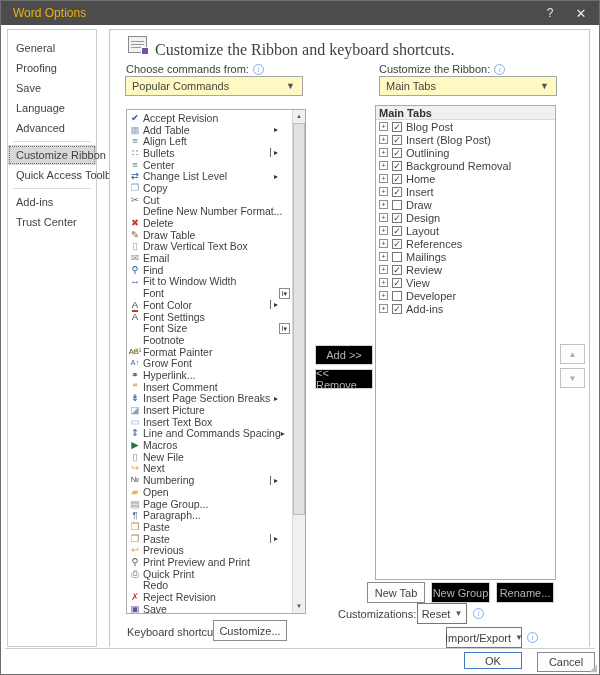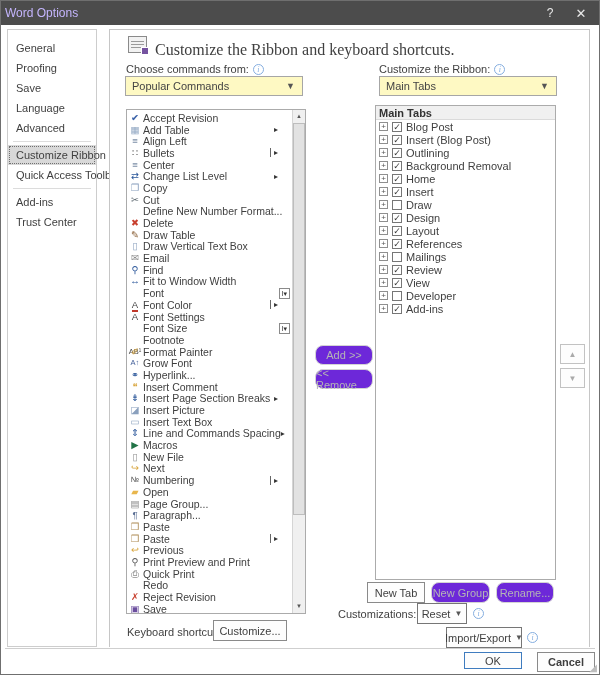--- a/index.html
+++ b/index.html
@@ -2,21 +2,21 @@
 <html><head>
 <meta charset="utf-8">
 <style>
   * { margin:0; padding:0; box-sizing:border-box; }
   html,body { background:#fff; }
   body { font-family:"Liberation Sans", sans-serif; color:#444; }
   .dialog { position:relative; width:600px; height:675px; background:#fff; border:1px solid #6f6f6f; overflow:hidden; }
 
   
   .titlebar { position:absolute; left:0; top:0; width:100%; height:24px; background:#4c4c4c; display:flex; align-items:center; }
-  .titlebar .title { color:#c4b5fd; font-size:12px; padding-left:4px; }
+  .titlebar .title { color:#eab308; font-size:12px; padding-left:12px; }
   .tb-btn { position:absolute; top:0; width:32px; height:24px; color:#e8e8e8; font-size:12px; display:flex; align-items:center; justify-content:center; cursor:default; }
   .tb-help { right:33px; }
   .tb-close { right:2px; font-size:13px; }
 
   
   .sidebar { position:absolute; left:6px; top:28px; width:90px; height:618px; background:#fff; border:1px solid #cdcdcd; padding-top:8px; }
   .nav-item { height:20px; line-height:20px; padding-left:8px; font-size:11px; color:#3f3f3f; white-space:nowrap; cursor:default; }
   .nav-item.selected { background:#d8d8d8; outline:1px dotted #707070; outline-offset:-2px; }
   .nav-sep { height:1px; background:#dcdcdc; margin:3px 5px; }
 
@@ -60,21 +60,21 @@
   
   .tabs-list { left:265px; top:75px; width:181px; height:475px; border:1px solid #ababab; background:#fff; }
   .tabs-header { height:14px; background:#f0f0f0; border-bottom:1px solid #dadada; font-size:11px; font-weight:bold; color:#333; padding-left:3px; line-height:14px; }
   .tab-row { display:flex; align-items:center; height:13px; padding-left:3px; gap:4px; cursor:default; }
   .expand-box { width:9px; height:9px; flex:none; border:1px solid #8f8f8f; font-size:8px; line-height:7px; text-align:center; color:#555; background:#fff; }
   .checkbox { width:10px; height:10px; flex:none; border:1px solid #767676; background:#fff; font-size:9px; line-height:9px; text-align:center; color:#3b3b3b; }
   .tab-label { font-size:11px; color:#3f3f3f; white-space:nowrap; }
 
   
   .btn { position:absolute; background:#fdfdfd; border:1px solid #8a8a8a; font-size:11px; color:#3f3f3f; display:flex; align-items:center; justify-content:center; cursor:default; }
-  .btn.disabled { border-color:#d4d4d4; color:#b5b5b5; background:#6d28d9;border-radius:8px; }
+  .btn.disabled { border-color:#d4d4d4; color:#b5b5b5; background:#000000; }
   .btn .dd { font-size:8px; margin-left:4px; color:#555; }
   .btn-ok { border:1px solid #3f7cbf; }
 
   .move-btn { font-size:8px; color:#aaa; }
 
   .bottom-sep { position:absolute; left:4px; right:4px; top:647px; height:1px; background:#cfcfcf; }
   .resize-grip { position:absolute; right:2px; bottom:1px; color:#bdbdbd; font-size:10px; line-height:10px; }
 </style>
 </head>
 <body>
@@ -448,16 +448,16 @@
     </div>
     <span class="abs info-icon" style="left:417px; top:602px;">i</span>
 
     <div class="abs" style="left:17px; top:596px; font-size:11px; color:#3f3f3f;">Keyboard shortcuts:</div>
     <div class="btn" style="left:103px; top:590px; width:74px; height:21px;">Customize...</div>
   </div>
 
   <div class="bottom-sep"></div>
 
   <div class="btn btn-ok" style="left:463px; top:651px; width:58px; height:17px;">OK</div>
-  <div class="btn" style="left:536px; top:651px; width:58px; height:20px;font-weight:bold;">Cancel</div>
+  <div class="btn" style="left:536px; top:651px; width:58px; height:20px;">Cancel</div>
 
   <div class="resize-grip">◢</div>
 </div>
 
 </body></html>

